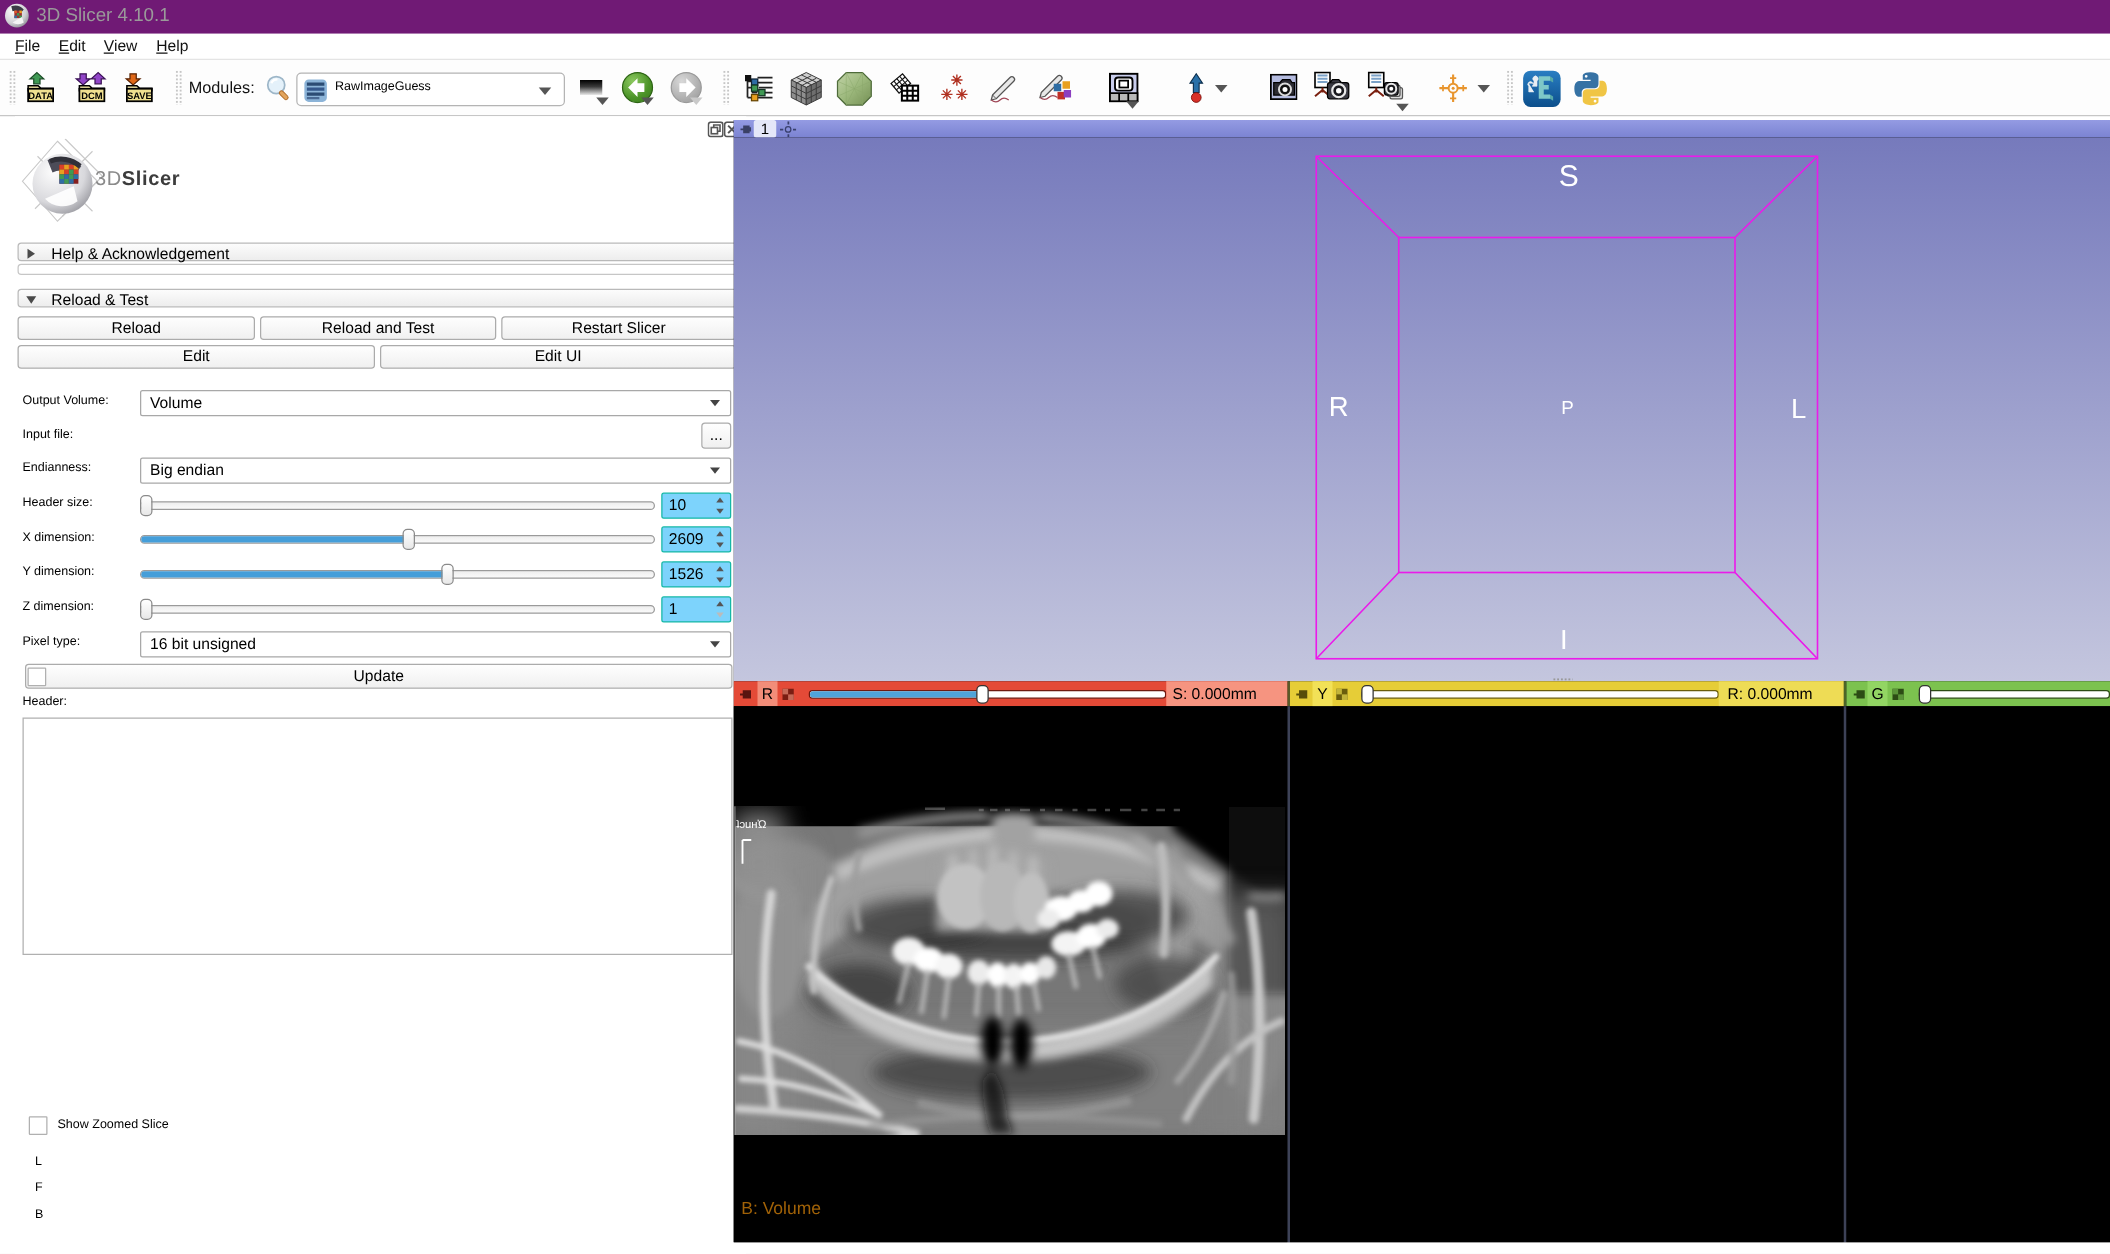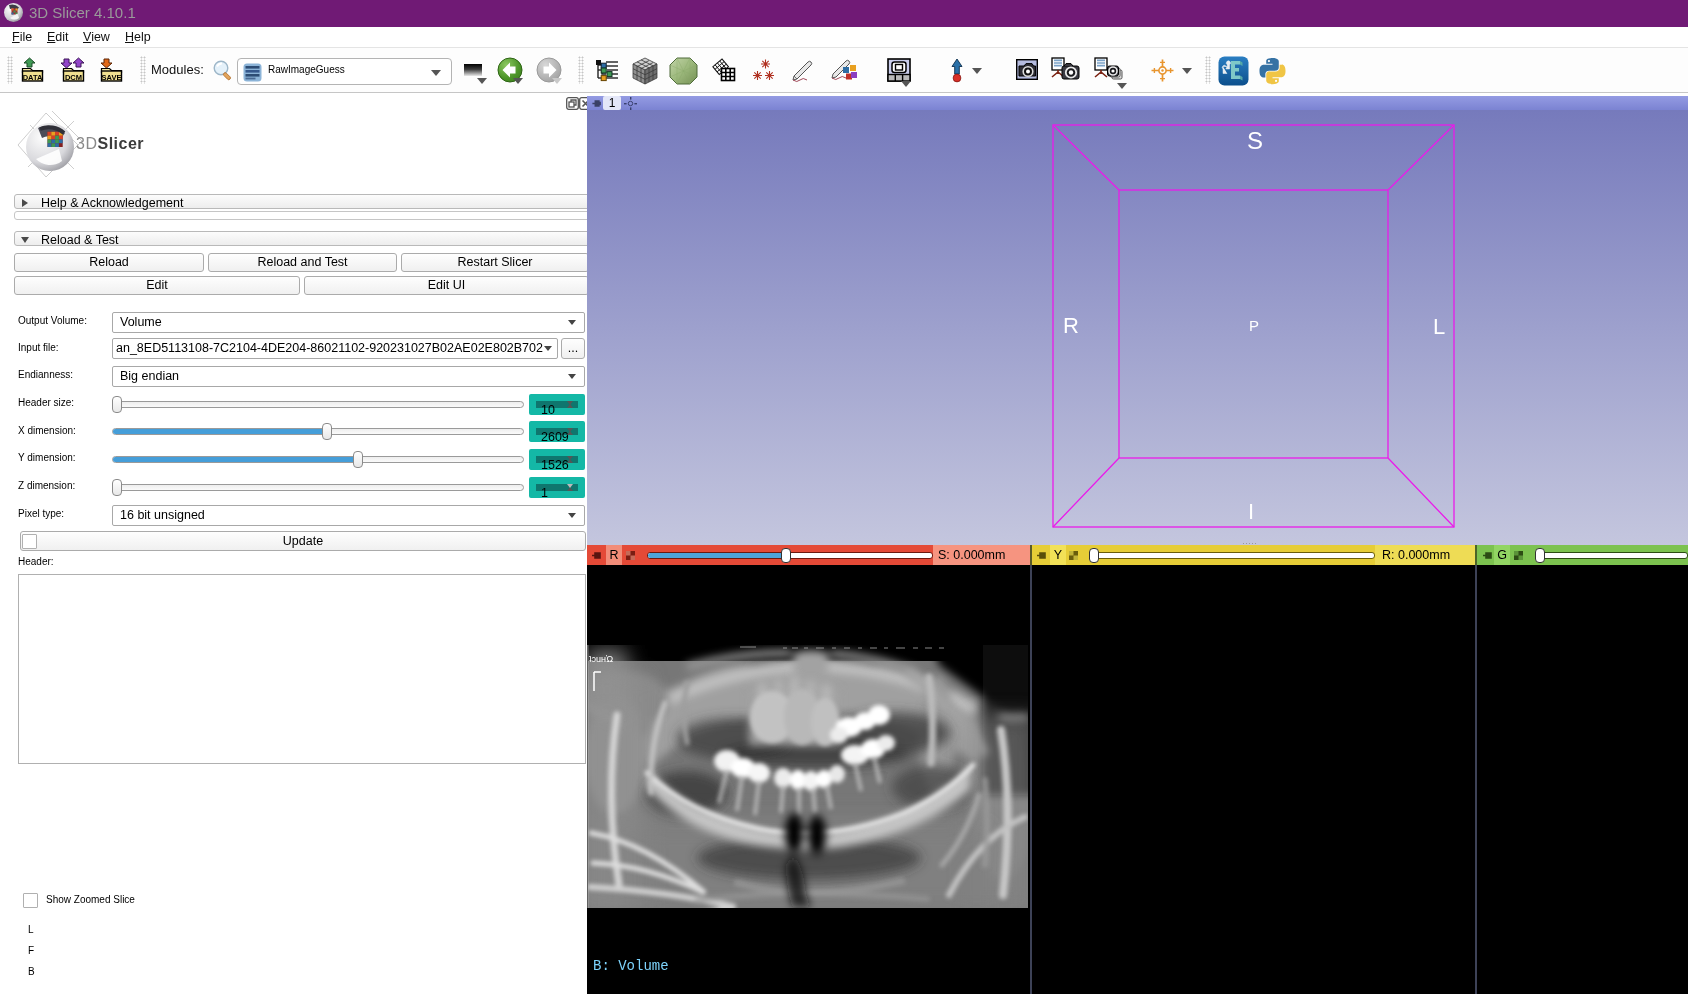--- a/index.html
+++ b/index.html
@@ -27,21 +27,21 @@
 .tri-d{width:0;height:0;border-left:4px solid transparent;border-right:4px solid transparent;border-top:6px solid #4a4a4a;}
 .btn{position:absolute;height:19px;border:1px solid #ababab;border-radius:3px;background:linear-gradient(#fefefe,#f0f0f0);
  font-size:12.5px;color:#000;text-align:center;line-height:17px;}
 .lbl{position:absolute;left:6px;font-size:10px;color:#000;}
 .combo{position:absolute;left:100px;height:21px;border:1px solid #a8a8a8;border-radius:2px;background:#fff;
  font-size:12.5px;color:#000;line-height:19px;padding-left:7px;}
 .combo .arr{position:absolute;right:8px;top:7px;width:0;height:0;border-left:4.5px solid transparent;border-right:4.5px solid transparent;border-top:5.5px solid #444;}
 .sld{position:absolute;left:100px;width:412px;height:7px;border:1px solid #9a9a9a;border-radius:4px;background:linear-gradient(#eee,#fafafa);}
 .sldfill{position:absolute;left:0;top:0;height:5px;background:#459ed9;border-radius:3px;}
 .sldh{position:absolute;width:10px;height:17px;border:1px solid #8a8a8a;border-radius:4px;background:linear-gradient(#fff,#e8e8e8);}
-.spin{position:absolute;left:517px;width:56px;height:21px;border:7px solid #14b8a6;border-radius:2px;background:#0f766e;font-size:12.5px;line-height:19px;padding-left:5px;color:#000;}
+.spin{position:absolute;left:517px;width:56px;height:21px;border:1px solid #14b8a6;border-radius:2px;background:#7dd3fc;font-size:12.5px;line-height:19px;padding-left:5px;color:#000;}
 .spin .up{position:absolute;right:5px;top:3px;width:0;height:0;border-left:3.5px solid transparent;border-right:3.5px solid transparent;border-bottom:4.5px solid #555;}
 .spin .dn{position:absolute;right:5px;bottom:3px;width:0;height:0;border-left:3.5px solid transparent;border-right:3.5px solid transparent;border-top:4.5px solid #555;}
 .cb{position:absolute;width:15px;height:15px;border:1px solid #b0b0b0;background:#fff;border-radius:1px;}
 
 #rside{position:absolute;left:587px;top:96px;width:1101px;height:898px;background:#000;}
 #bar3d{position:absolute;left:0;top:0;width:1101px;height:14px;background:linear-gradient(#949be3,#7b83d2);}
 #view3d{position:absolute;left:0;top:14px;width:1101px;height:435px;background:linear-gradient(#767abc,#c4c6de);}
 .slicebar{position:absolute;top:449px;height:20px;font-size:12.5px;}
 .sliceview{position:absolute;top:469px;height:429px;background:#000;}
 #statusbar{position:absolute;left:0;top:994px;width:1688px;height:9px;background:#fff;}
@@ -371,21 +371,20 @@
     </div>
 <div class="btn" style="left:2px;top:160px;width:190px">Reload</div>
 <div class="btn" style="left:196px;top:160px;width:189px">Reload and Test</div>
 <div class="btn" style="left:389px;top:160px;width:188px">Restart Slicer</div>
 <div class="btn" style="left:2px;top:183px;width:286px">Edit</div>
 <div class="btn" style="left:292px;top:183px;width:285px">Edit UI</div>
 
 <div class="lbl" style="top:222px">Output Volume:</div>
 <div class="combo" style="top:219px;width:473px">Volume<div class="arr"></div></div>
 <div class="lbl" style="top:249px">Input file:</div>
-<div class="combo" style="top:245px;width:446px;padding-left:3px;overflow:hidden">an_8ED5113108-7C2104-4DE204-86021102-920231027B02AE02E802B702<div class="arr" style="right:5px"></div></div>
 <div class="btn" style="left:549px;top:245px;width:24px;height:21px;line-height:19px">...</div>
 <div class="lbl" style="top:276px">Endianness:</div>
 <div class="combo" style="top:273px;width:473px">Big endian<div class="arr"></div></div>
 
 <div class="lbl" style="top:304px">Header size:</div>
 <div class="sld" style="top:308px"></div>
 <div class="sldh" style="left:100px;top:303px"></div>
 <div class="spin" style="top:301px">10<div class="up"></div><div class="dn"></div></div>
 
 <div class="lbl" style="top:332px">X dimension:</div>
@@ -662,20 +661,20 @@
     <rect x="309" y="82" width="9" height="2"></rect>
             <rect x="326" y="82" width="5" height="2"></rect>
             <rect x="338" y="82" width="7" height="2"></rect>
             <rect x="352" y="82" width="5" height="2"></rect>
    </g>
   </g>
   <text x="2" y="97" font-size="9" fill="#fff" font-family="Liberation Sans">ʇɔuʜὨ</text>
   <path d="M7 107 h7 M7 107 v19" stroke="#fff" stroke-width="1.5" fill="none"></path>
   <rect x="0" y="80" width="1.5" height="263" fill="#c0c0c0" opacity="0.5"></rect>
  </svg>
- <div class="abs" style="left:6px;top:393px;color:#7dd3fc;font-family:Liberation Mono, monospace;font-size:14px">B: Volume</div>
+ <div class="abs" style="left:6px;top:393px;color:#a16207;font-family:Liberation Sans, sans-serif;font-size:14px">B: Volume</div>
 </div>
 <div class="sliceview" style="left:445px;width:443px"></div>
 <div class="sliceview" style="left:890px;width:211px"></div>
 <div class="abs" style="left:443px;top:469px;width:2px;height:429px;background:#3d4257"></div>
 <div class="abs" style="left:888px;top:469px;width:2px;height:429px;background:#3d4257"></div>
 </div>
 <div id="statusbar"></div>
 
 </body></html>

